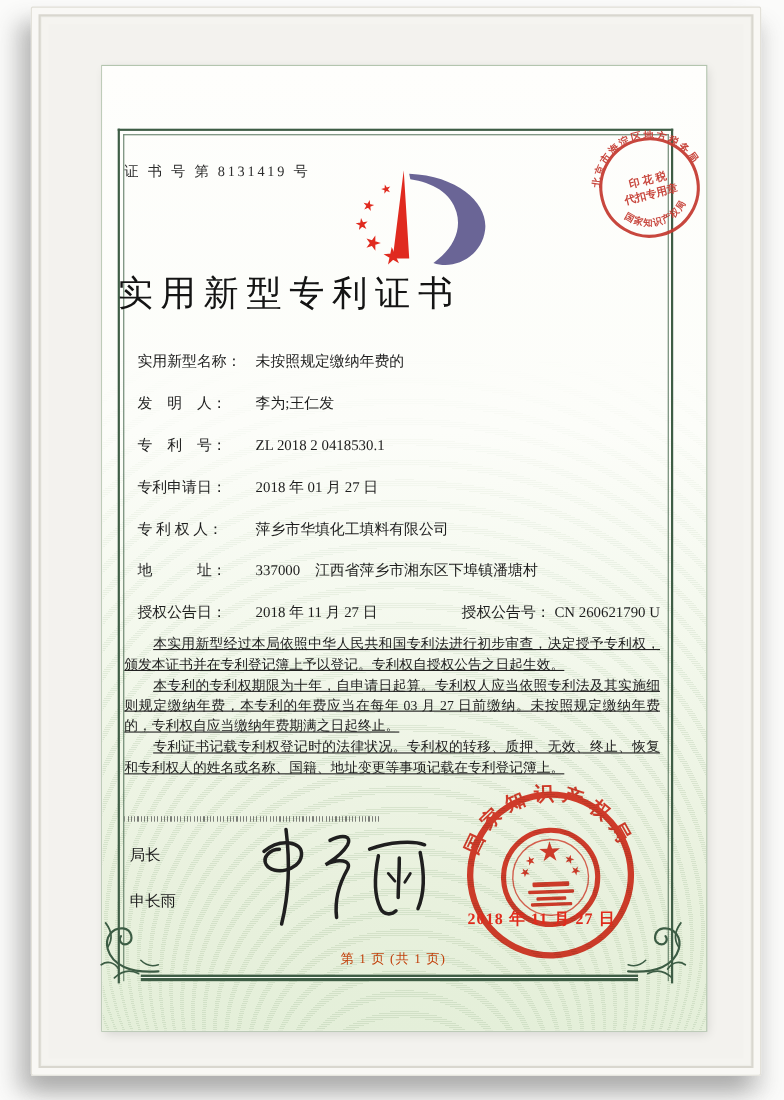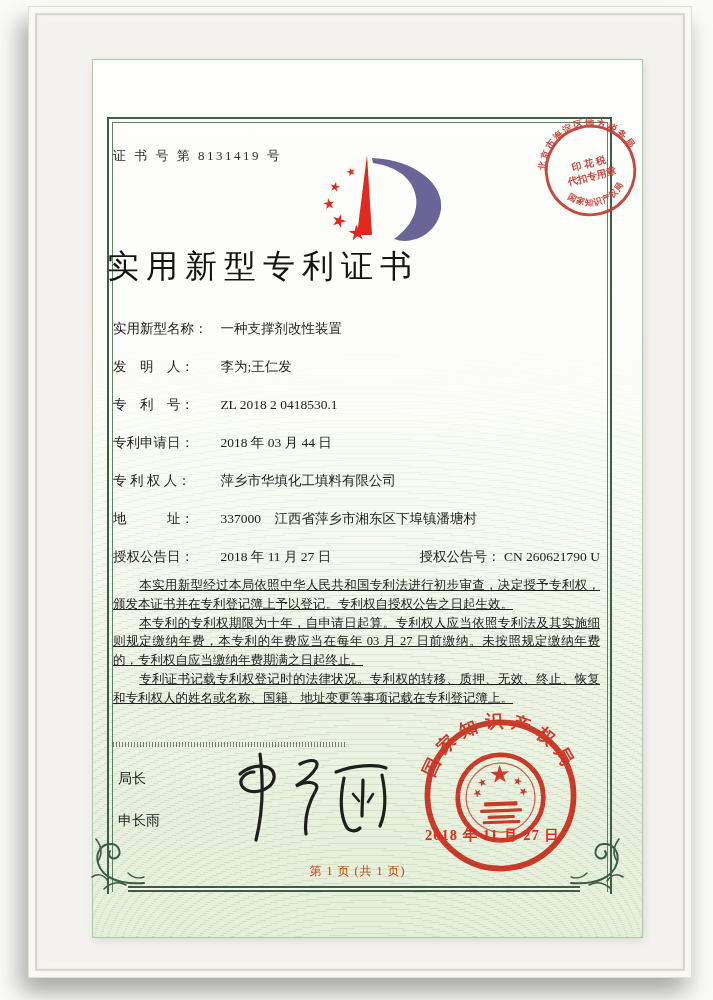--- a/index.html
+++ b/index.html
@@ -36,21 +36,21 @@
   .ornament.left{left:88px;top:833px;}
   .ornament.right{left:569px;top:833px;transform:scaleX(-1);}
   
   .cert-no{position:absolute;left:113px;top:147px;font-size:13px;
          letter-spacing:2.5px;color:#2d2d2d;}
   .title{position:absolute;left:107px;top:245px;width:501px;text-align:left;
          font-size:32px;letter-spacing:7px;color:#141414;}
   .fields{position:absolute;left:113px;top:320px;width:487px;font-size:13.5px;
          color:#1d1d1d;}
   .row{margin-bottom:21px;line-height:17px;white-space:nowrap;}
-  .row .lbl{display:inline-block;width:104px;}
+  .row .lbl{display:inline-block;width:104px;margin-left:12px;}
   .row.last{display:flex;}
   .row.last .right{margin-left:auto;}
   .paras{position:absolute;left:113px;top:576px;width:487px;font-size:12.5px;
          line-height:18.8px;color:#212121;text-align:justify;}
   .paras p{margin:0;text-indent:2.1em;text-decoration:underline;}
   .microtext{position:absolute;left:113px;top:742px;width:232px;height:5px;opacity:.7;
          background:repeating-linear-gradient(90deg,#4a4a4a 0 1px,transparent 1px 3px);}
   .signer{position:absolute;left:118px;top:772px;font-size:14px;color:#1c1c1c;line-height:1;}
   .signer .name{margin-top:28px;}
   .signature{position:absolute;left:224px;top:746px;}
@@ -125,33 +125,33 @@
     </text>
     <text class="seal-text" x="60" y="56" text-anchor="middle" fill="#c43a30" font-size="10.5" font-weight="bold">印 花 税</text>
     <text class="seal-text" x="60" y="70" text-anchor="middle" fill="#c43a30" font-size="10.5" font-weight="bold">代扣专用章</text>
   </svg>
 
   <div class="title">实用新型专利证书</div>
 
   <div class="fields">
     <div class="row">
       <span class="lbl">实用新型名称：</span>
-      <span class="val">一种支撑剂改性装置</span>
+      <span class="val">未按照规定缴纳年费的</span>
     </div>
     <div class="row">
       <span class="lbl">发　明　人：</span>
       <span class="val">李为;王仁发</span>
     </div>
     <div class="row">
       <span class="lbl">专　利　号：</span>
       <span class="val">ZL 2018 2 0418530.1</span>
     </div>
     <div class="row">
       <span class="lbl">专利申请日：</span>
-      <span class="val">2018 年 03 月 44 日</span>
+      <span class="val">2018 年 01 月 27 日</span>
     </div>
     <div class="row">
       <span class="lbl">专 利 权 人：</span>
       <span class="val">萍乡市华填化工填料有限公司</span>
     </div>
     <div class="row">
       <span class="lbl">地　　　址：</span>
       <span class="val">337000　江西省萍乡市湘东区下埠镇潘塘村</span>
     </div>
     <div class="row last">

